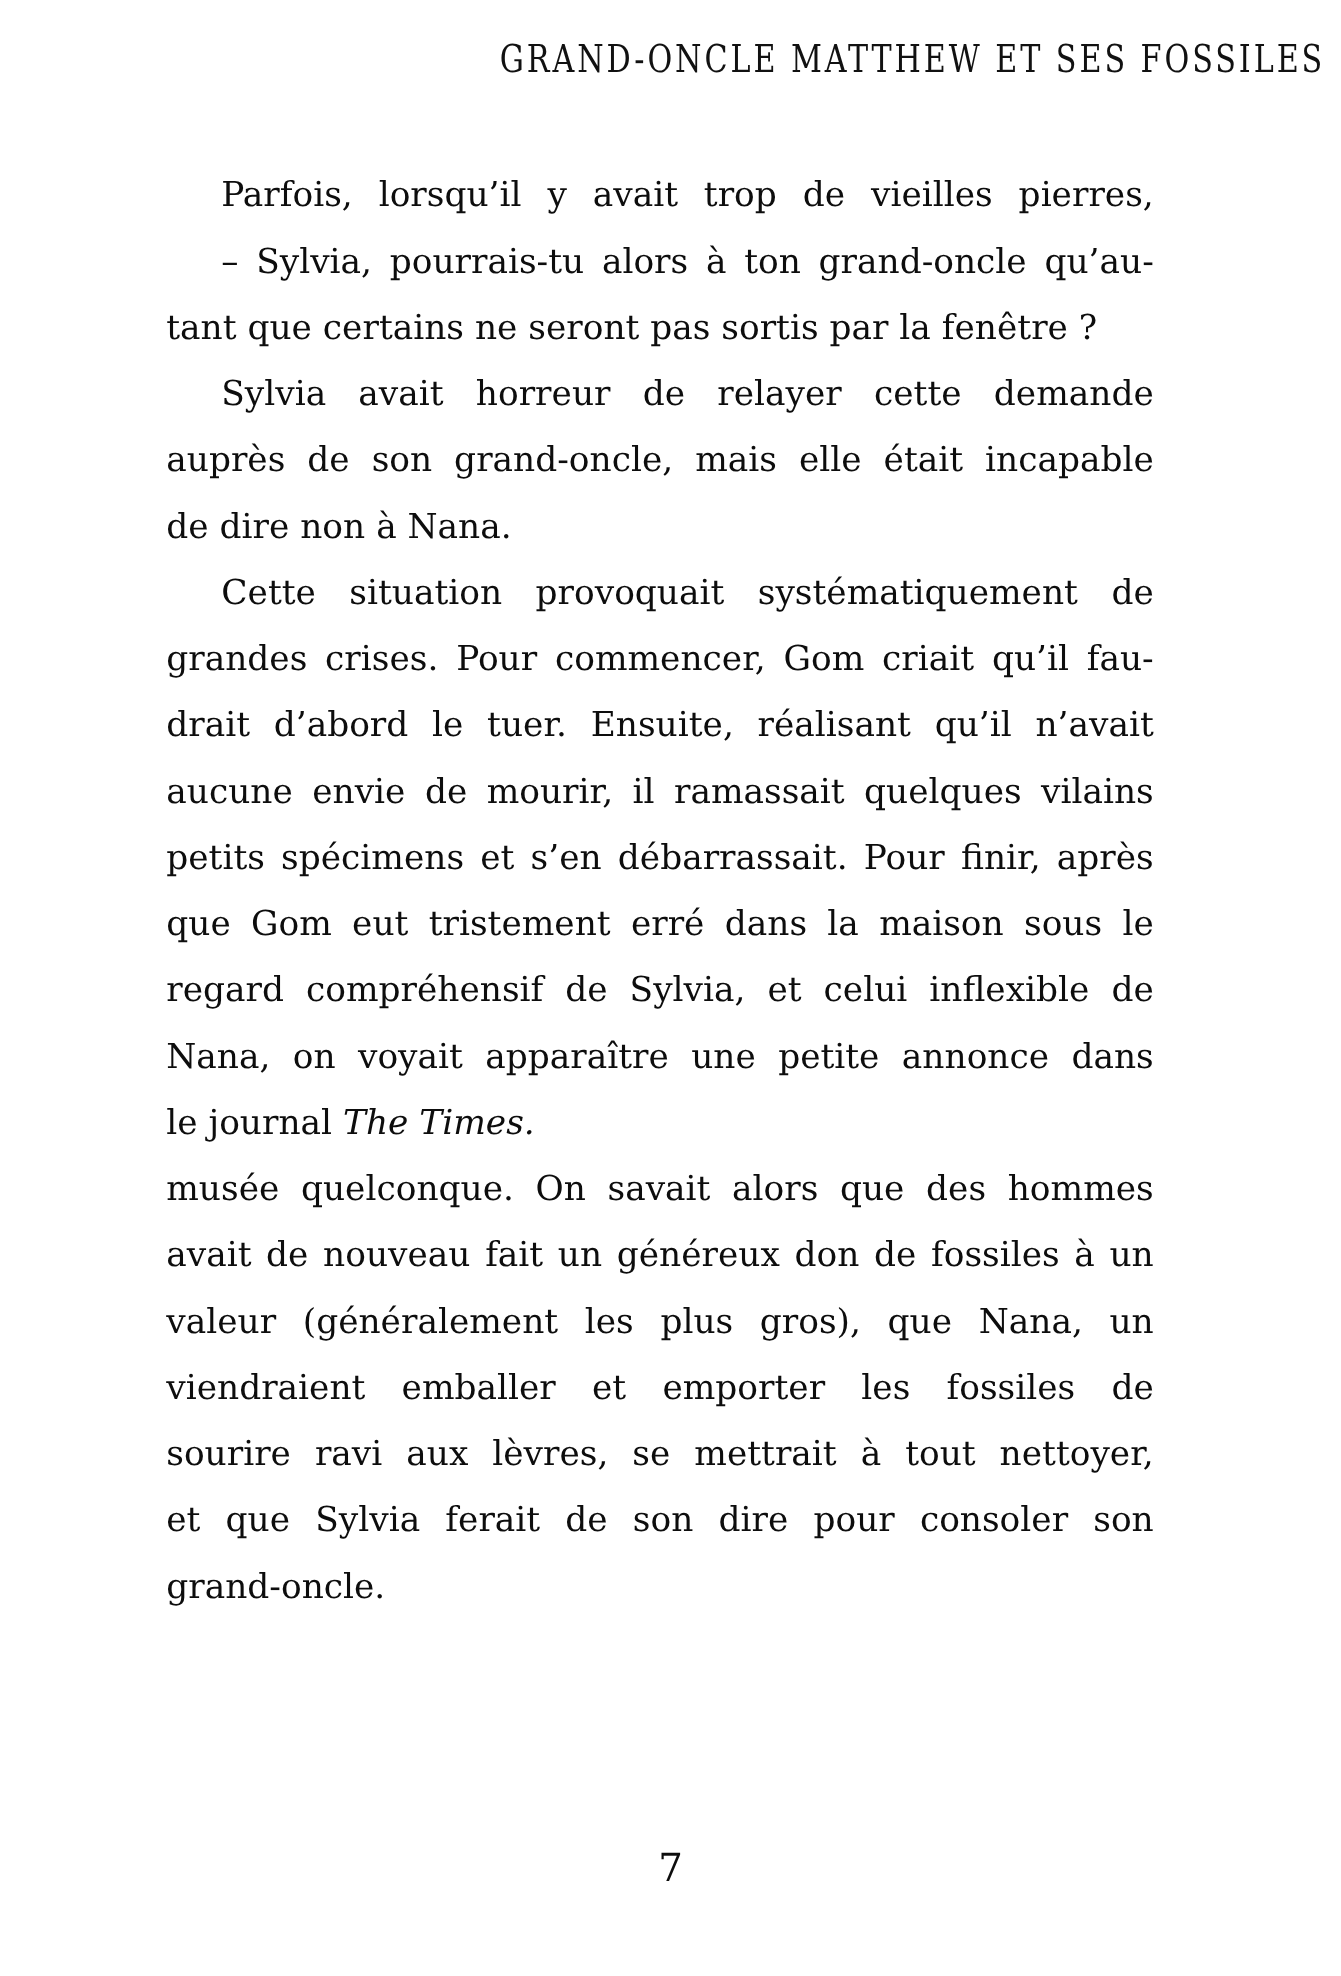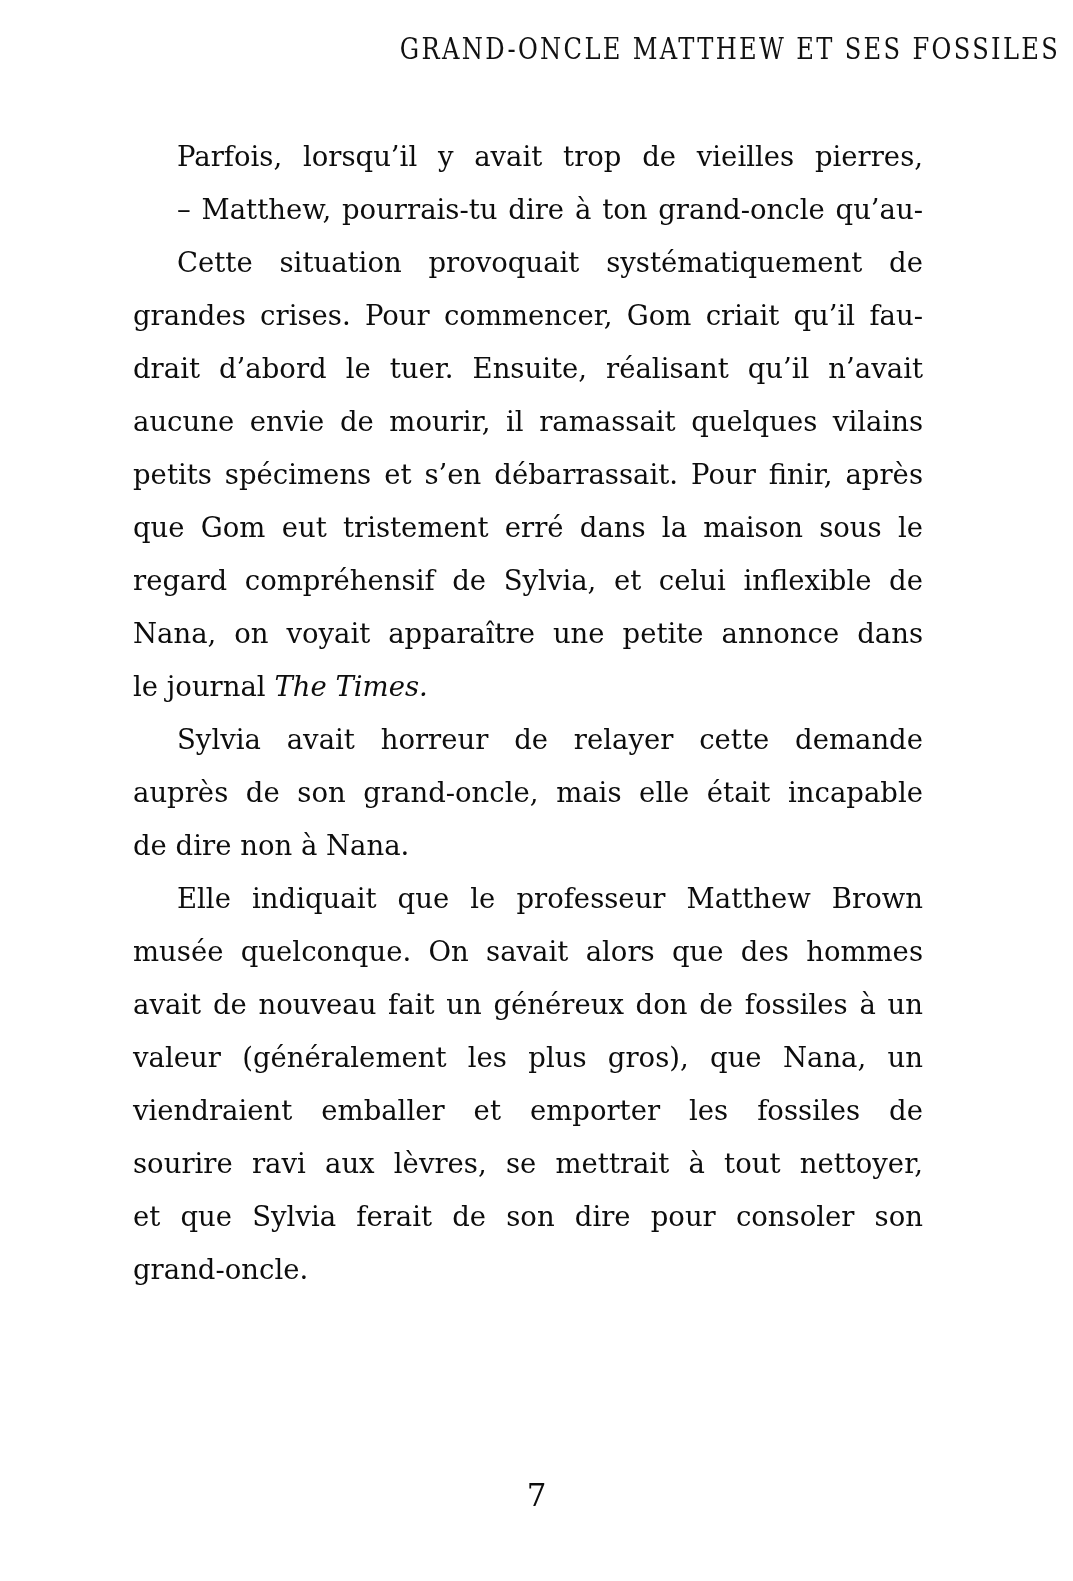--- a/index.html
+++ b/index.html
@@ -80,43 +80,43 @@
     <span class="head-inner">GRAND-ONCLE MATTHEW ET SES FOSSILES</span>
   </div>
 
   <div class="text-block">
 
     <p class="para">
       <span class="line indent">Parfois, lorsqu’il y avait trop de vieilles pierres,</span>
     </p>
 
     <p class="para">
-      <span class="line indent">– Matthew, pourrais-tu dire à ton grand-oncle qu’au-</span>
+      <span class="line indent">– Sylvia, pourrais-tu alors à ton grand-oncle qu’au-</span>
+      <span class="line last">tant que certains ne seront pas sortis par la fenêtre&nbsp;?</span>
+    </p>
+
+    <p class="para">
+      <span class="line indent">Sylvia avait horreur de relayer cette demande</span>
+      <span class="line">auprès de son grand-oncle, mais elle était incapable</span>
+      <span class="line last">de dire non à Nana.</span>
     </p>
 
     <p class="para">
       <span class="line indent">Cette situation provoquait systématiquement de</span>
       <span class="line">grandes crises. Pour commencer, Gom criait qu’il fau-</span>
       <span class="line">drait d’abord le tuer. Ensuite, réalisant qu’il n’avait</span>
       <span class="line">aucune envie de mourir, il ramassait quelques vilains</span>
       <span class="line">petits spécimens et s’en débarrassait. Pour finir, après</span>
       <span class="line">que Gom eut tristement erré dans la maison sous le</span>
       <span class="line">regard compréhensif de Sylvia, et celui inflexible de</span>
       <span class="line">Nana, on voyait apparaître une petite annonce dans</span>
       <span class="line last"><span>le journal </span><span class="italic">The Times.</span></span>
     </p>
 
     <p class="para">
-      <span class="line indent">Sylvia avait horreur de relayer cette demande</span>
-      <span class="line">auprès de son grand-oncle, mais elle était incapable</span>
-      <span class="line last">de dire non à Nana.</span>
-    </p>
-
-    <p class="para">
-      <span class="line indent">Elle indiquait que le professeur Matthew Brown</span>
       <span class="line">musée quelconque. On savait alors que des hommes</span>
       <span class="line">avait de nouveau fait un généreux don de fossiles à un</span>
       <span class="line">valeur (généralement les plus gros), que Nana, un</span>
       <span class="line">viendraient emballer et emporter les fossiles de</span>
       <span class="line">sourire ravi aux lèvres, se mettrait à tout nettoyer,</span>
       <span class="line">et que Sylvia ferait de son dire pour consoler son</span>
       <span class="line last">grand-oncle.</span>
     </p>
 
   </div>

